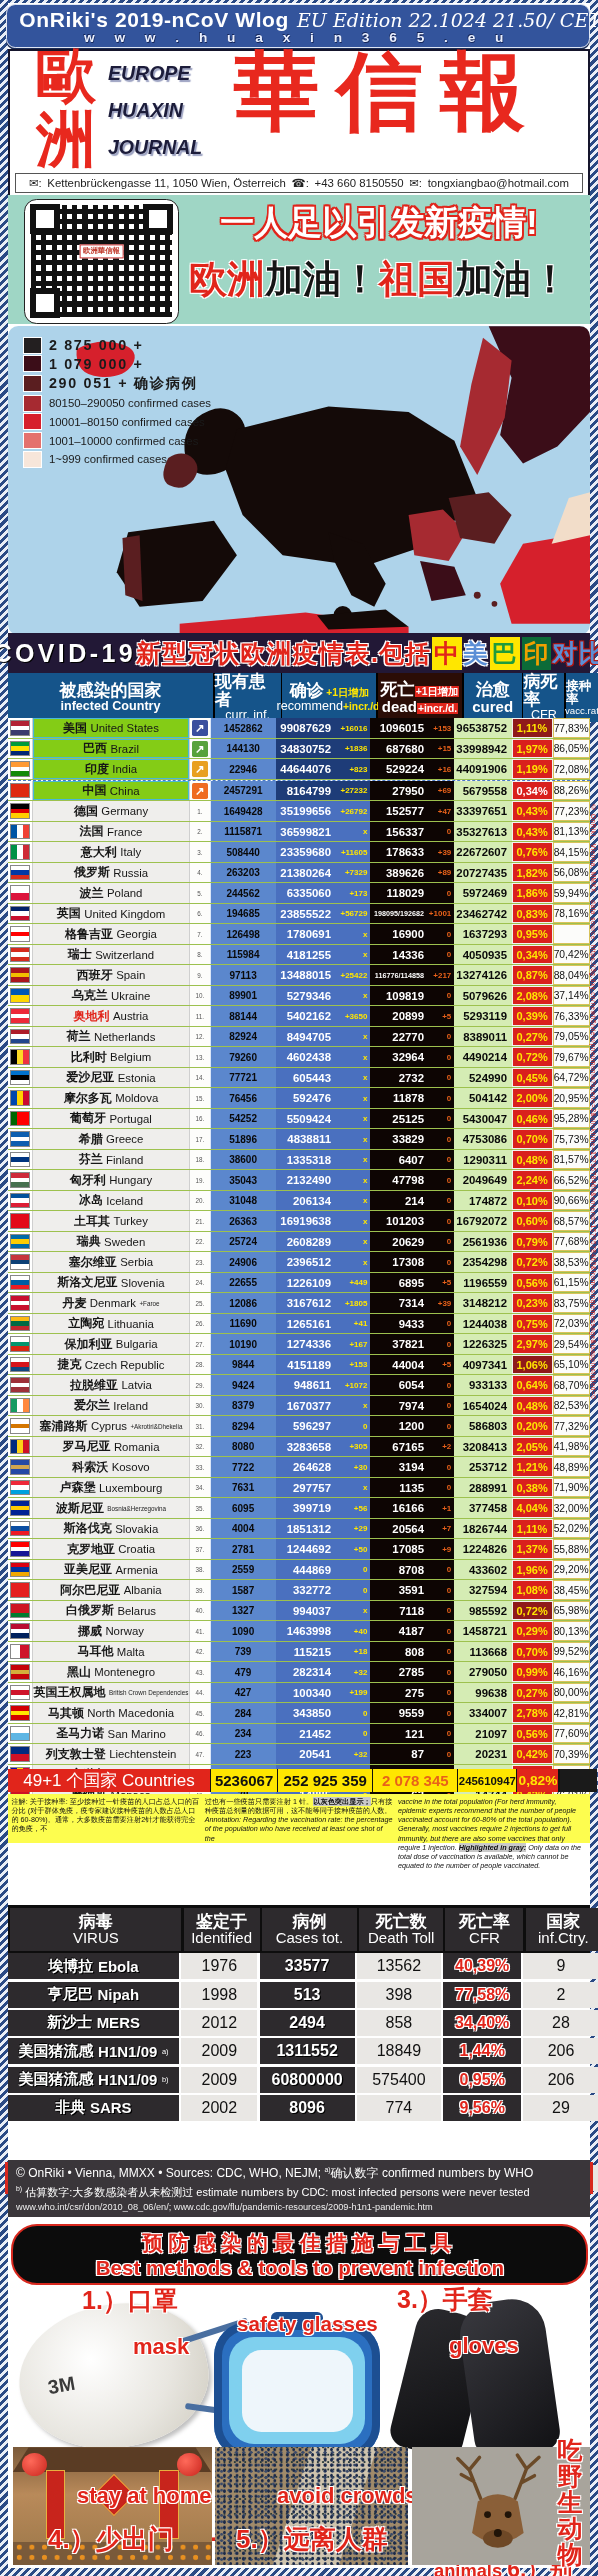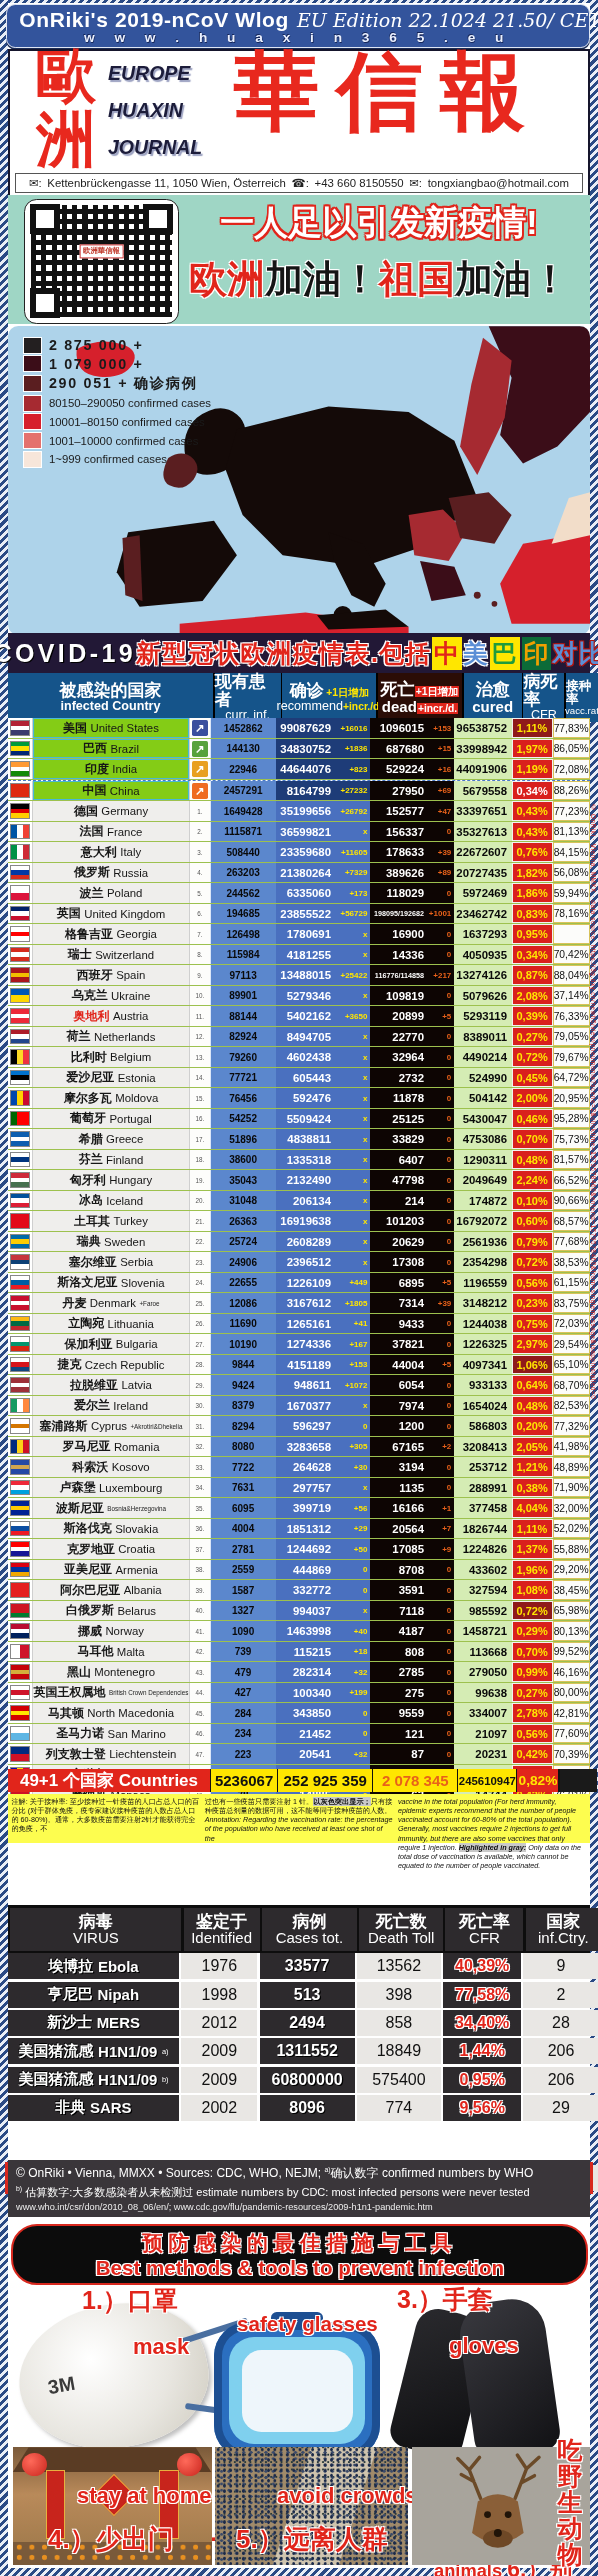--- a/index.html
+++ b/index.html
@@ -106,21 +106,21 @@
   .cure-num{font-size:11.4px;font-weight:bold;color:#0a0a0a;}
   .cfrcell{background:#d9201d;border:1.1px solid #f2f2f2;box-sizing:border-box;}
   .cfrcell.darkcfr{background:#8f1a1a;}
   .cfr-num{font-size:11px;font-weight:bold;color:#ffe600;}
   .cfr-num.whitecfr{color:#ffffff;}
   .vacccell{background:#fcfcfa;border:0.6px solid #d8c25a;box-sizing:border-box;}
   .vacc-num{font-size:10.3px;color:#111;}
 
   .totrow{left:0;top:1766px;width:582px;height:23px;display:grid;
     grid-template-columns:202px 66px 94px 84px 58px 41px 37px;gap:1.1px;background:#111;}
-  .tot-label{background:#e1251b;color:#fff;font-size:17px;font-weight:bold;}
+  .tot-label{background:#e1251b;color:#fff;font-size:17px;font-weight:normal;}
   .tot-yel{background:#ffe600;color:#111;font-size:15px;font-weight:bold;}
   .tot-dead{background:#ffe600;color:#e8611a;font-size:15px;font-weight:bold;}
   .tot-cured{background:#ffe600;color:#111;font-size:11.4px;font-weight:bold;}
   .tot-cfr{background:#e1251b;color:#ffe600;font-size:13.7px;font-weight:bold;}
   .tot-v{background:#1a1a1a;}
 
   .vwm{position:absolute;right:-7.4px;top:801px;writing-mode:vertical-rl;font-size:6.3px;color:#d02020;letter-spacing:0.6px;}
 
   
   .notes{left:0;top:1791px;width:582px;height:49px;background:#fdfd4f;display:flex;gap:4.6px;padding:2.3px 3.4px;box-sizing:border-box;}

